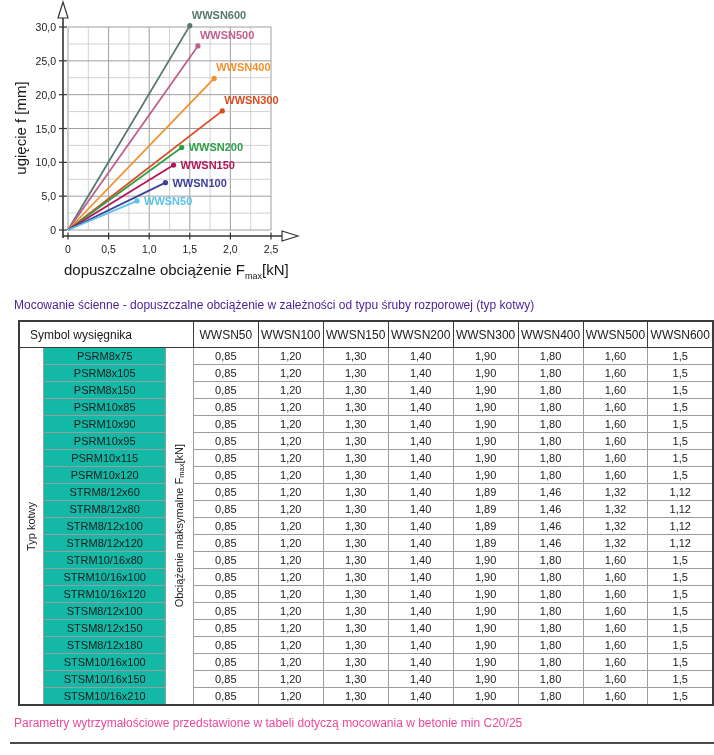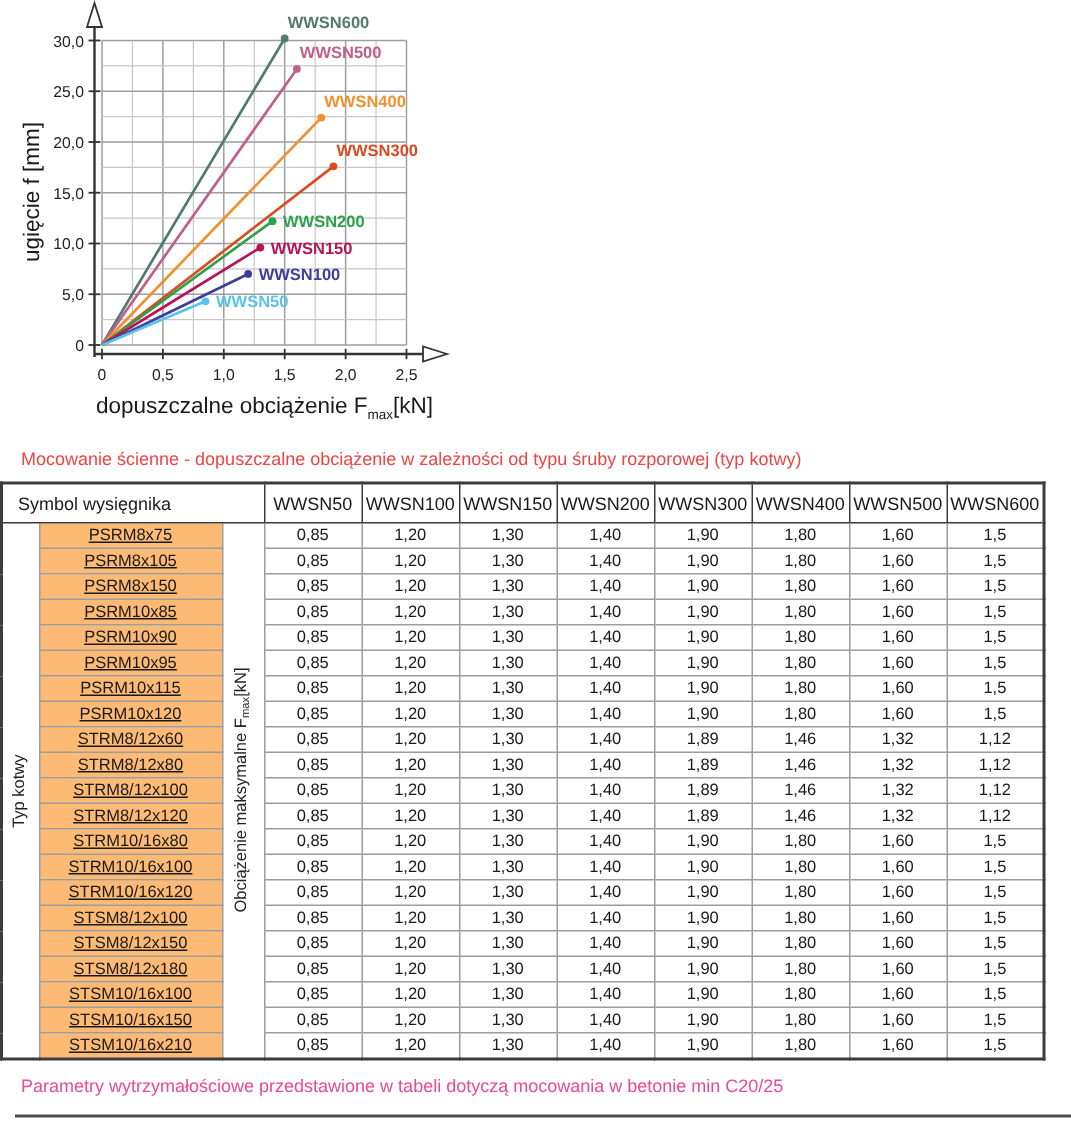--- a/index.html
+++ b/index.html
@@ -4,30 +4,30 @@
 <style>
   html,body { margin:0; padding:0; background:#fff; }
   body { width:714px; height:755px; font-family:"Liberation Sans", sans-serif; color:#1a1a1a; overflow:hidden; }
   .page { position:relative; width:714px; height:755px; }
 
   
   figure.chart { margin:0 0 0 6px; padding:0; }
   #chart-svg text { font-family:"Liberation Sans", sans-serif; }
 
   
-  .caption { margin:6px 0 8px 14px; font-size:12px; color:#ef4444; }
+  .caption { margin:6px 0 8px 14px; font-size:12px; color:#4c1d95; }
   .footnote { margin:10px 0 0 14px; font-size:12px; color:#ec4899; }
 
   
-  table.load { border-collapse:collapse; table-layout:fixed; }
+  table.load { border-collapse:collapse; margin-left:18px; table-layout:fixed; }
   table.load { border:2px solid #3c3c3c; }
   table.load thead th { border:1.4px solid #3c3c3c; height:25px; font-weight:normal; font-size:12px; background:#fff; padding:0; }
   table.load thead th.symbol-th { text-align:left; padding-left:10px; }
   table.load td { border:1px solid #9c9c9c; height:16px; font-size:11px; text-align:center; padding:0; line-height:1; }
-  table.load td.name { background:#fdba74;text-decoration:underline; }
+  table.load td.name { background:#14b8a6; }
   table.load td.rot-td { background:#fff; border-top:none; border-bottom:none; }
   table.load td.val-first { border-left:1.6px solid #3c3c3c; }
   .rot { writing-mode:vertical-rl; transform:rotate(180deg); white-space:nowrap; margin:0 auto; font-size:11px; color:#222; }
   .rot sub { font-size:7.5px; }
 
   .bottom-rule { border-top:2px solid #4c4c4c; width:704px; margin:12px 0 0 10px; }
 </style>
 </head>
 <body>
 

